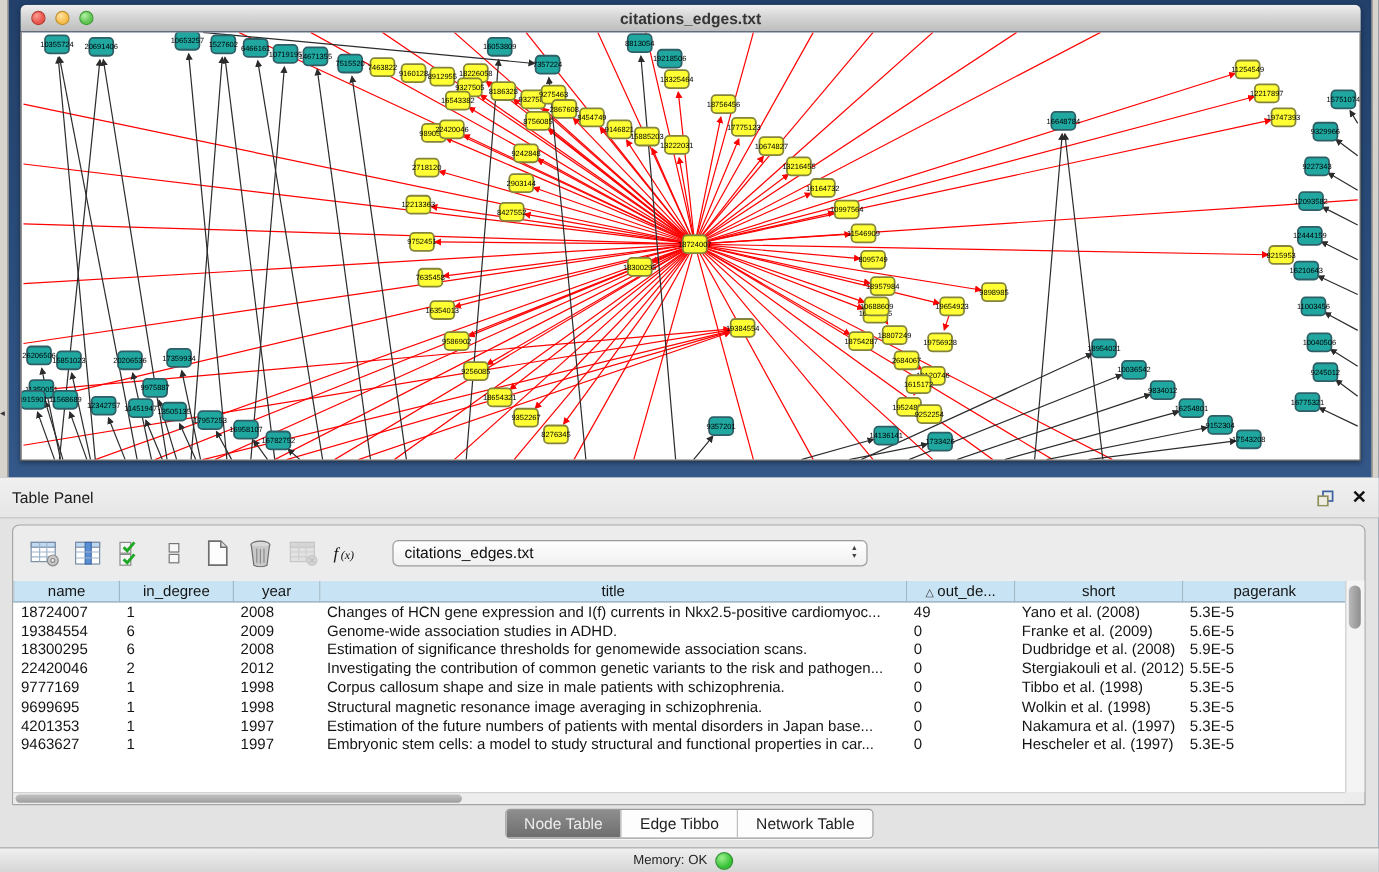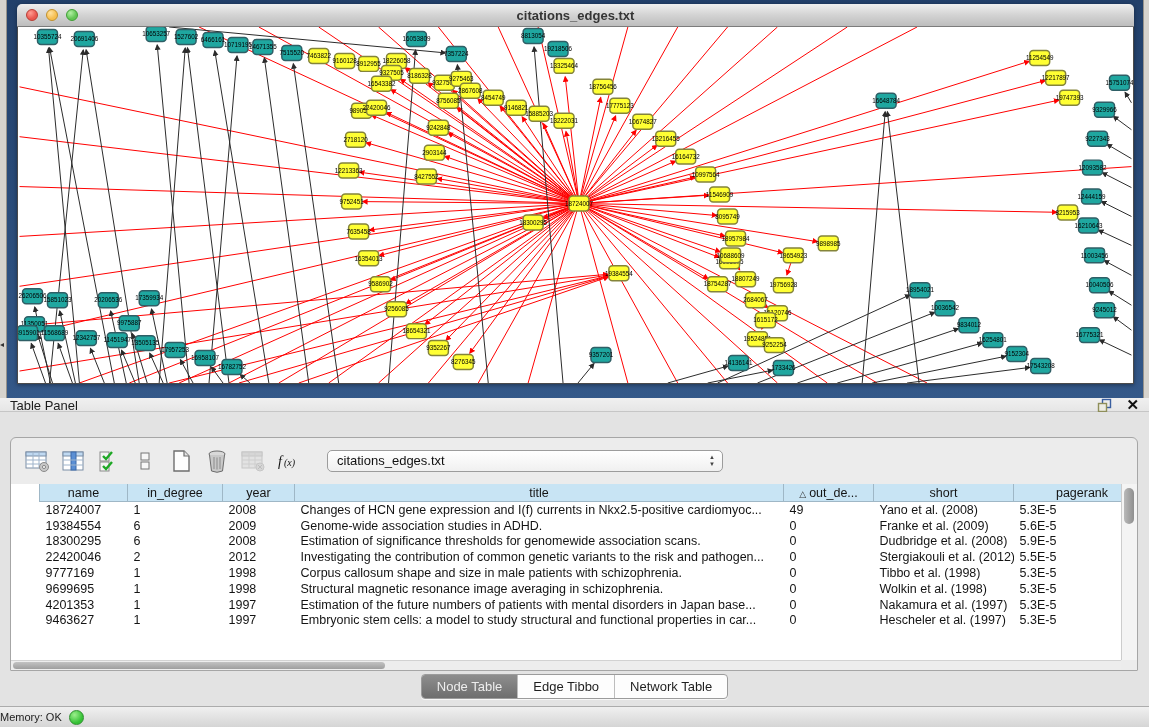--- a/index.html
+++ b/index.html
@@ -21,40 +21,40 @@
   .light{width:12px;height:12px;border-radius:50%;box-sizing:border-box;}
   .light.red{background:radial-gradient(circle at 35% 30%,#FF9C92,#E9574F 60%);border:1px solid #B93C33;}
   .light.yellow{background:radial-gradient(circle at 35% 30%,#FFE2A0,#F6BE4F 60%);border:1px solid #C2912A;}
   .light.green{background:radial-gradient(circle at 35% 30%,#B2F0A3,#62C554 60%);border:1px solid #3E9F33;}
   #win-title{position:absolute;left:0;right:0;text-align:center;font-size:13px;font-weight:bold;color:#353535;}
   #canvas{position:relative;width:1115px;height:356px;background:#fff;border:1px solid #4B4B4B;border-top:none;}
   #net-svg{position:absolute;inset:0;}
 
   
   #table-panel{position:absolute;left:0;top:398px;width:1149px;height:329px;background:#E3E3E3;z-index:3;}
-  #tp-header{height:14px;background:linear-gradient(#F0F0F0,#E6E6E6);border-bottom:1px solid #C6C6C6;
-             display:flex;align-items:flex-start;padding:0 10px;box-sizing:border-box;}
+  #tp-header{height:34px;background:linear-gradient(#F0F0F0,#E6E6E6);border-bottom:1px solid #C6C6C6;
+             display:flex;align-items:center;padding:0 10px;box-sizing:border-box;}
   #tp-title{font-size:13px;color:#1C1C1C;flex:1;}
   #tp-header .hicon{margin-left:14px;cursor:pointer;display:flex;align-items:center;}
   #tp-close{font-size:15px;font-weight:bold;color:#111;line-height:14px;}
 
   #panel-box{position:absolute;left:10px;top:39px;width:1128px;height:234px;box-sizing:border-box;
              border:1px solid #A6A6A6;border-radius:6px 6px 1px 1px;background:#ECECEC;overflow:hidden;}
   #toolbar{height:45px;display:flex;align-items:center;padding-left:12px;}
   .tbtn{width:28px;height:28px;margin-right:8px;display:flex;align-items:center;justify-content:center;
         background:transparent;border:none;padding:0;cursor:pointer;}
   .tbtn.disabled{opacity:.45;cursor:default;}
   #table-select{margin-left:16px;width:396px;height:22px;background:linear-gradient(#FFFFFF,#F0F0F0);
                 border:1px solid #9C9C9C;border-radius:5px;display:flex;align-items:center;
                 font-size:13px;color:#111;cursor:pointer;box-sizing:border-box;}
   #table-select .val{flex:1;padding-left:9px;white-space:nowrap;overflow:hidden;}
   #table-select .spin{width:20px;display:flex;flex-direction:column;align-items:center;justify-content:center;gap:1px;}
   #table-select .spin span{font-size:6px;line-height:6px;color:#444;}
 
-  #grid-wrap{position:absolute;left:0;top:46px;right:0;bottom:10px;background:#fff;padding-left:28px;}
+  #grid-wrap{position:absolute;left:0;top:46px;right:0;bottom:10px;background:#fff;}
   table.grid{border-collapse:collapse;table-layout:fixed;width:1111px;font-size:12.5px;color:#141414;}
   table.grid th{background:#C8E4F4;border:1px solid #9FB7C6;border-top:none;font-weight:normal;
                 height:17px;padding:0 4px;text-align:center;overflow:hidden;white-space:nowrap;}
   table.grid td{height:15.8px;padding:0 0 0 6px;overflow:hidden;white-space:nowrap;border:none;}
   .sort-tri{font-size:9px;margin-right:3px;color:#333;}
   col.c0{width:88px}col.c1{width:95px}col.c2{width:72px}col.c3{width:489px}
   col.c4{width:90px}col.c5{width:140px}col.c6{width:137px}
   #vscroll{position:absolute;right:0;top:46px;width:16px;bottom:10px;background:#F4F4F4;border-left:1px solid #CDCDCD;box-sizing:border-box;}
   #vthumb{position:absolute;left:2px;top:4px;width:10px;height:36px;border-radius:5px;
           background:linear-gradient(90deg,#B9B9B9,#8F8F8F);}
@@ -64,21 +64,21 @@
 
   #tabs{position:absolute;left:0;right:0;top:276px;display:flex;justify-content:center;}
   #seg{display:flex;border:1px solid #9B9B9B;border-radius:4px;overflow:hidden;background:#FDFDFD;
        box-shadow:0 1px 0 rgba(255,255,255,.7);}
   .seg-item{padding:4px 15px;font-size:13px;color:#1F1F1F;border-right:1px solid #BDBDBD;cursor:pointer;}
   .seg-item:last-child{border-right:none;}
   .seg-item.sel{background:linear-gradient(#8E8E8E,#6E6E6E);color:#EDEDED;}
 
   #status-bar{position:absolute;left:0;bottom:0;width:1149px;height:21px;
               background:linear-gradient(#F0F0F0,#D5D5D5);border-top:1px solid #ACACAC;
-              display:flex;align-items:center;justify-content:flex-start;box-sizing:border-box;padding-right:10px;z-index:5;}
+              display:flex;align-items:center;justify-content:center;box-sizing:border-box;padding-right:10px;z-index:5;}
   #mem-label{font-size:11px;color:#222;margin-right:7px;}
   #mem-dot{width:13px;height:13px;border-radius:50%;border:1px solid #2E8F2E;
            background:radial-gradient(circle at 35% 30%,#9CEF8C,#35C135 65%);}
   svg text{user-select:none;}
 </style>
 </head>
 <body>
 
 <div id="desktop"></div>
 <div id="strip-left" class="side-strip"></div>

